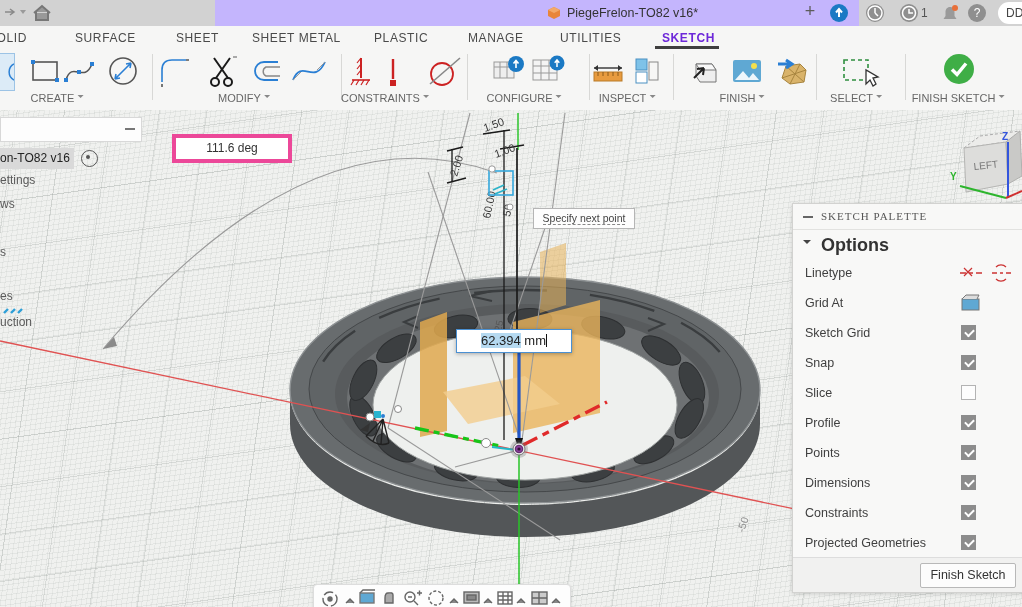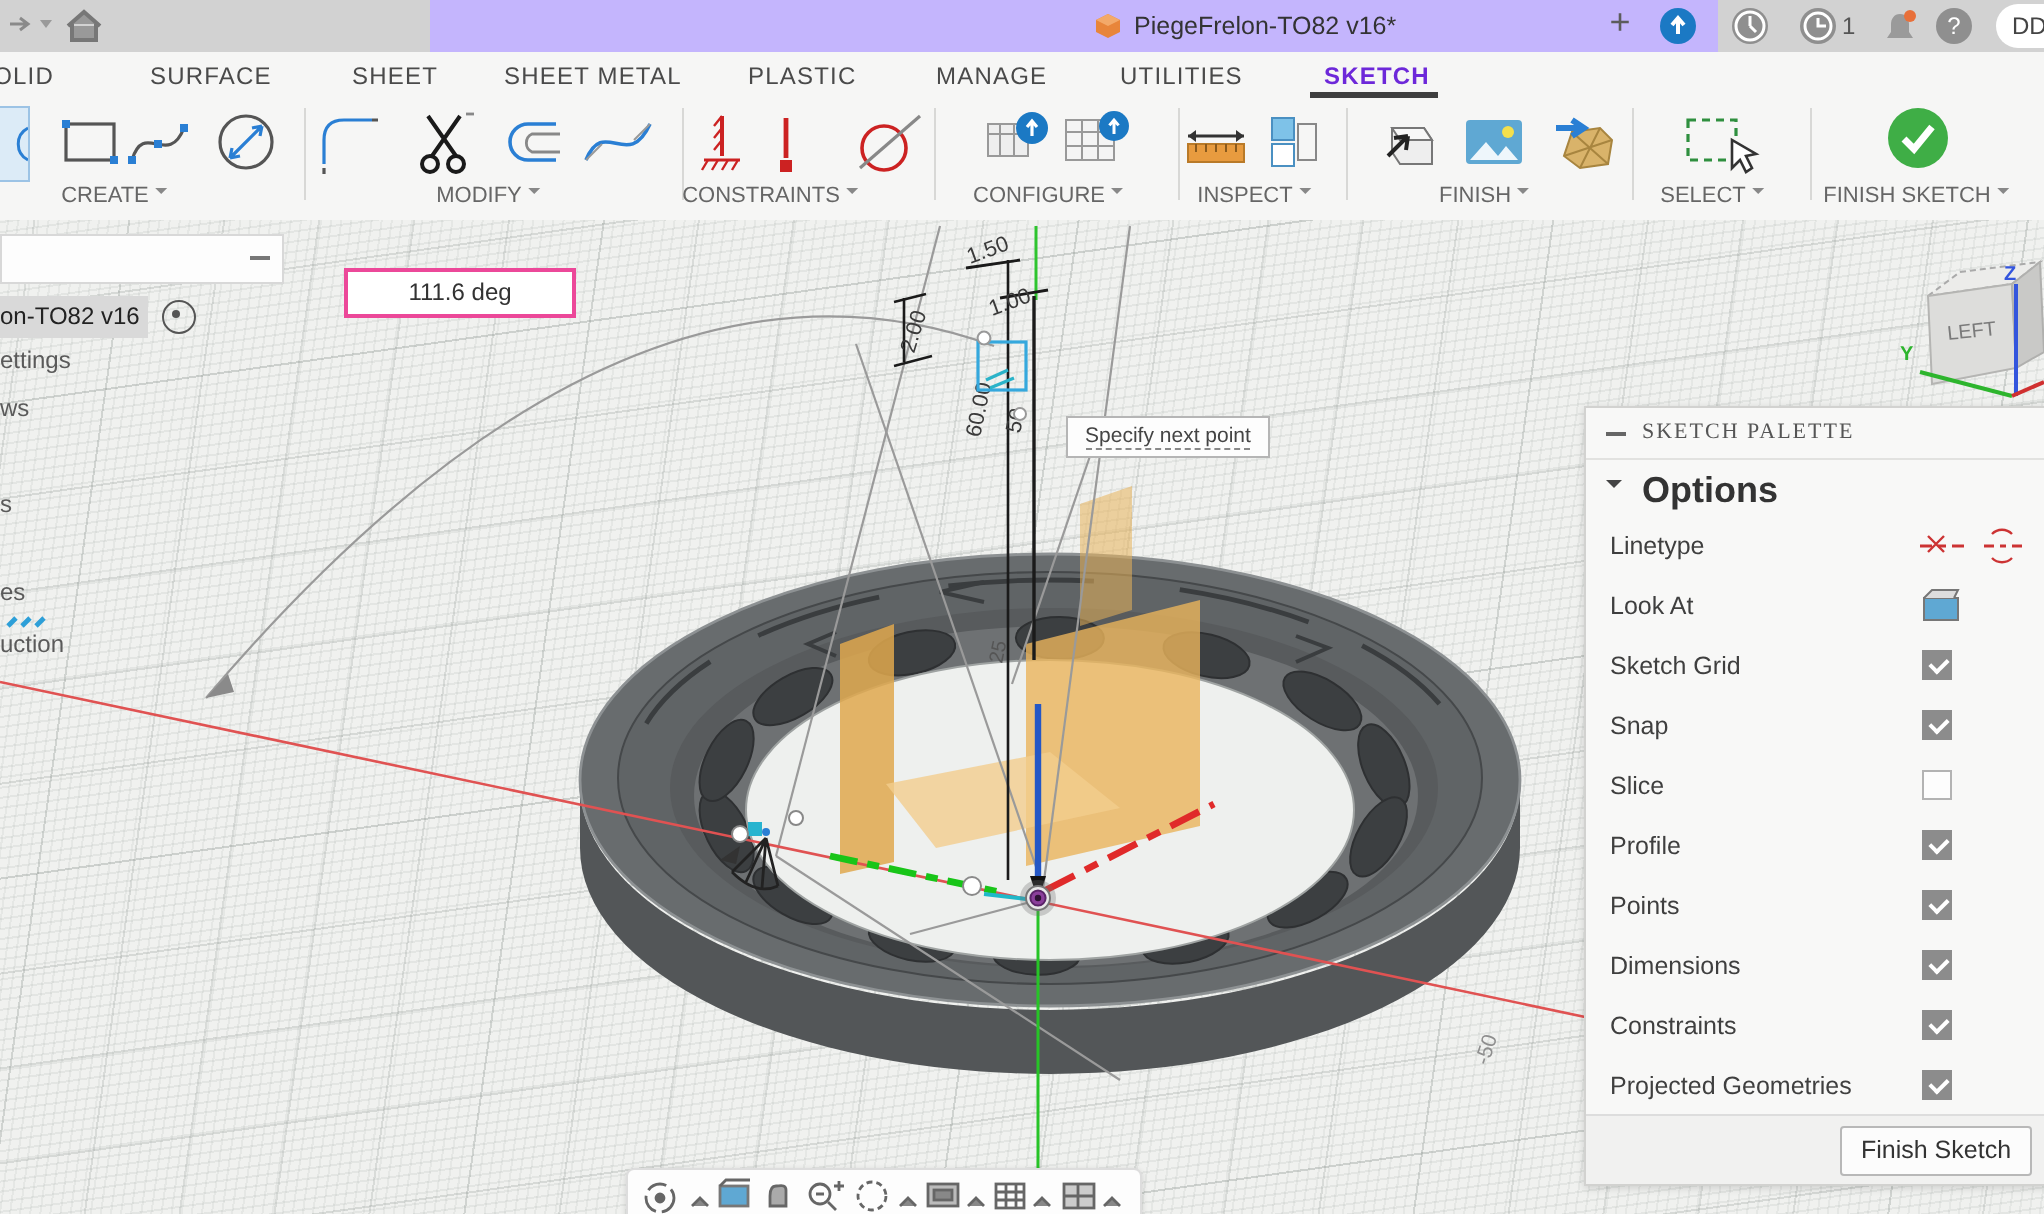--- a/index.html
+++ b/index.html
@@ -38,21 +38,21 @@
   .viewport{position:absolute;left:0;top:110px;width:1022px;height:497px;background:#f0f1ef;overflow:hidden;}
   .grid-a,.grid-b{position:absolute;left:-20%;top:-35%;width:150%;height:180%;}
   .grid-a{transform:rotate(-8deg);
     background-image:repeating-linear-gradient(0deg,rgba(140,150,145,.13) 0 1px,transparent 1px 5px),
                      repeating-linear-gradient(0deg,rgba(110,120,115,.20) 0 1px,transparent 1px 47px);}
   .grid-b{transform:rotate(8deg);
     background-image:repeating-linear-gradient(90deg,rgba(140,150,145,.11) 0 1px,transparent 1px 5px),
                      repeating-linear-gradient(90deg,rgba(110,120,115,.18) 0 1px,transparent 1px 47px);}
   .scene{position:absolute;left:0;top:0;}
   
-  .angle-box{position:absolute;left:172px;top:24px;width:112px;height:21px;background:#fff;border:2px solid #ec4899;
+  .angle-box{position:absolute;left:172px;top:24px;width:112px;height:21px;background:#fff;border:4px solid #ec4899;
              font-size:12px;color:#333;text-align:center;line-height:21px;}
   .tooltip{position:absolute;left:533px;top:98px;width:100px;height:19px;background:#fdfdfd;border:1px solid #b5b5b5;
            font-size:10.5px;color:#444;text-align:center;line-height:19px;}
   .tooltip span{border-bottom:1px dashed #888;}
   .dim-input{position:absolute;left:456px;top:219px;width:114px;height:22px;background:#fff;border:1.5px solid #4a90d2;
              box-shadow:0 1px 4px rgba(0,0,0,.3);font-size:13px;color:#222;text-align:center;line-height:22px;}
   .dim-input .sel{background:#b5d9f0;}
   .dim-input .caret-line{display:inline-block;width:1px;height:13px;background:#111;vertical-align:-2px;}
   
   .browser{position:absolute;left:0;top:115px;width:150px;height:225px;pointer-events:none;}
@@ -424,20 +424,21 @@
       <circle cx="519" cy="449" r="9" fill="rgba(110,110,110,0.3)"></circle>
       <circle cx="519" cy="449" r="6" fill="#e9e9e9" stroke="#777"></circle>
       <circle cx="519" cy="449" r="3.8" fill="#8b3f9b" stroke="#5a2468"></circle>
       <circle cx="519" cy="449" r="1.6" fill="#2d1133"></circle>
       <circle cx="486" cy="443" r="4.5" fill="#fff" stroke="#8a8a8a"></circle>
     </g>
   </svg>
 
   <div class="angle-box">111.6 deg</div>
   <div class="tooltip"><span>Specify next point</span></div>
+  <div class="dim-input"><span class="sel">62.394</span><span> mm</span><span class="caret-line"></span></div>
 </div>
 
 <div class="browser">
   <div class="browser-head">
       <span class="browser-min"></span>
     </div>
   <div class="browser-doc">on-TO82 v16</div>
   <span class="radio-ico"></span>
   <div class="br-item" style="top:58px">ettings</div>
   <div class="br-item" style="top:82px">ws</div>
@@ -458,21 +459,21 @@
   <div class="pal-sec">Options</div>
 
   <div class="pal-row-label" style="top:62px">Linetype</div>
   <svg style="position:absolute;left:165px;top:60px" width="56" height="18">
     <path d="M2 9 h6 M11 9 h4 M18 9 h6" stroke="#c33" stroke-width="1.4"></path>
     <path d="M6 4 l8 8 M14 4 l-8 8" stroke="#c33" stroke-width="1.2"></path>
     <path d="M34 9 h5 M42 9 h3 M48 9 h5" stroke="#c33" stroke-width="1.4"></path>
     <path d="M38 3 a7 7 0 0 1 10 0 M38 15 a7 7 0 0 0 10 0" stroke="#c33" stroke-width="1.2" fill="none"></path>
   </svg>
 
-  <div class="pal-row-label" style="top:92px">Look At</div>
+  <div class="pal-row-label" style="top:92px">Grid At</div>
   <svg style="position:absolute;left:167px;top:89px" width="22" height="20">
     <rect x="2" y="6" width="17" height="11" fill="#5fa8d3" stroke="#777"></rect>
     <path d="M2 6 l4 -4 h13 l-2 4" fill="#ddd" stroke="#777"></path>
   </svg>
 
   <div class="pal-row-label" style="top:122px">Sketch Grid</div>
   <span class="cb on" style="top:121px"></span>
 
   <div class="pal-row-label" style="top:152px">Snap</div>
   <span class="cb on" style="top:151px"></span>

